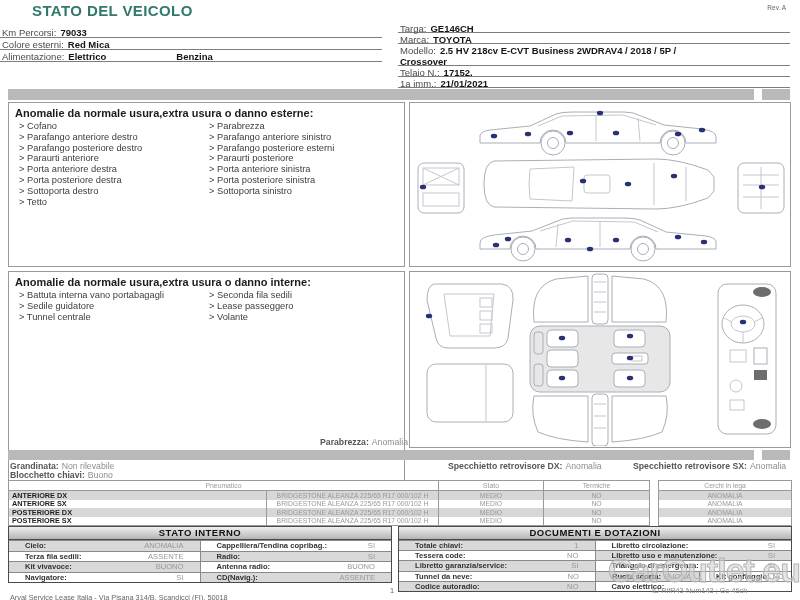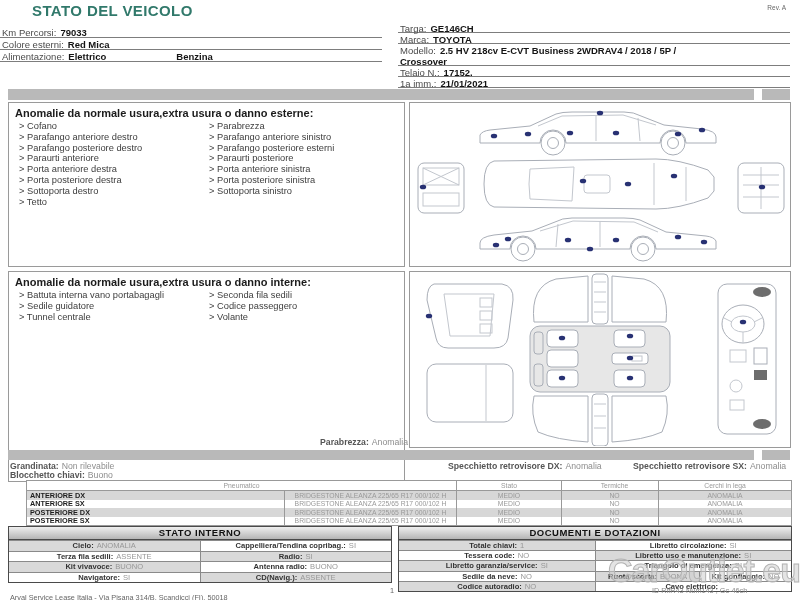--- a/index.html
+++ b/index.html
@@ -43,21 +43,21 @@
   .tpos{justify-content:flex-start;padding-left:3px;font-size:7.3px;font-weight:bold;color:#1e1e1e;}
   .sg{background:#d7d7d7;}
 
   
   .btable{position:absolute;border:1px solid #4a4a4a;box-sizing:border-box;background:#fff;}
   .bhead{height:12px;background:linear-gradient(#efefef,#b5b5b5);border-bottom:1px solid #4a4a4a;
          font-size:9.5px;font-weight:bold;color:#111;text-align:center;line-height:12px;
          letter-spacing:.5px;}
   .brow{display:flex;border-top:1px solid #8a8a8a;}
   .brow:first-of-type{border-top:none;}
-  .bcell{flex:1;display:flex;justify-content:center;align-items:center;
+  .bcell{flex:1;display:flex;justify-content:space-between;align-items:center;
          padding:0 16px;box-sizing:border-box;border-left:1px solid #8a8a8a;overflow:hidden;}
   .bcell.first{border-left:none;}
   .blabel{font-weight:bold;color:#333;font-size:7.6px;white-space:nowrap;}
   .bval{color:#979797;font-size:7.6px;white-space:nowrap;margin-left:3px;}
   .g{background:#d9d9d9;}
   .rowL{height:9.5px;}
   .rowR{height:9.2px;}
   .split{flex:1;display:flex;}
   .split .bcell{flex:none;}
 
@@ -214,21 +214,21 @@
   <div class="panel" style="left:8px;top:271px;width:397px;height:211px;">
     <div class="ptitle">Anomalie da normale usura,extra usura o danno interne:</div>
     <div style="position:relative;height:140px;">
       <div class="lcol">
         <div class="li">Battuta interna vano portabagagli</div>
         <div class="li">Sedile guidatore</div>
         <div class="li">Tunnel centrale</div>
       </div>
       <div class="rcol">
         <div class="li">Seconda fila sedili</div>
-        <div class="li">Codice passeggero</div>
+        <div class="li">Lease passeggero</div>
         <div class="li">Volante</div>
       </div>
     </div>
   </div>
 
   <div class="panel" style="left:409px;top:271px;width:382px;height:177px;">
     <svg width="380" height="174" viewBox="0 0 380 174">
       <g stroke="#a9aeb7" fill="none" stroke-width="1">
 
         <g transform="translate(12,8)">
@@ -306,21 +306,21 @@
   <div class="stat" style="left:320px;top:437px;">
     <span class="slbl">Parabrezza:</span><span class="sval">Anomalia</span>
   </div>
   <div class="stat" style="left:448px;top:461px;">
     <span class="slbl">Specchietto retrovisore DX:</span><span class="sval">Anomalia</span>
   </div>
   <div class="stat" style="left:633px;top:461px;">
     <span class="slbl">Specchietto retrovisore SX:</span><span class="sval">Anomalia</span>
   </div>
 
-  <div class="ttab" style="left:8px;top:480px;width:642px;margin-left:18px;">
+  <div class="ttab" style="left:8px;top:480px;width:642px;">
     <div class="trow thead">
       <div class="tc" style="width:430px;">Pneumatico</div>
       <div class="tc" style="width:105px;">Stato</div>
       <div class="tc" style="width:105px;">Termiche</div>
     </div>
     <div class="trow sg">
       <div class="tc tpos" style="width:258px;">ANTERIORE DX</div>
       <div class="tc" style="width:172px;">BRIDGESTONE ALEANZA 225/65 R17 000/102 H</div>
       <div class="tc" style="width:105px;">MEDIO</div>
       <div class="tc" style="width:105px;">NO</div>
@@ -434,21 +434,21 @@
           <span class="blabel">Libretto garanzia/service:</span>
           <span class="bval">SI</span>
         </div>
       <div class="bcell">
           <span class="blabel">Triangolo di emergenza:</span>
           <span class="bval">SI</span>
         </div>
     </div>
     <div class="brow rowR">
       <div class="bcell first">
-          <span class="blabel">Sedile da neve:</span>
+          <span class="blabel">Tunnel da neve:</span>
           <span class="bval">NO</span>
         </div>
       <div class="split">
         <div class="bcell g" style="width:104px;">
             <span class="blabel">Ruota scorta:</span>
             <span class="bval">BUONA</span>
           </div>
         <div class="bcell" style="width:92px;">
             <span class="blabel">Kit gonfiaggio:</span>
             <span class="bval">NO</span>

